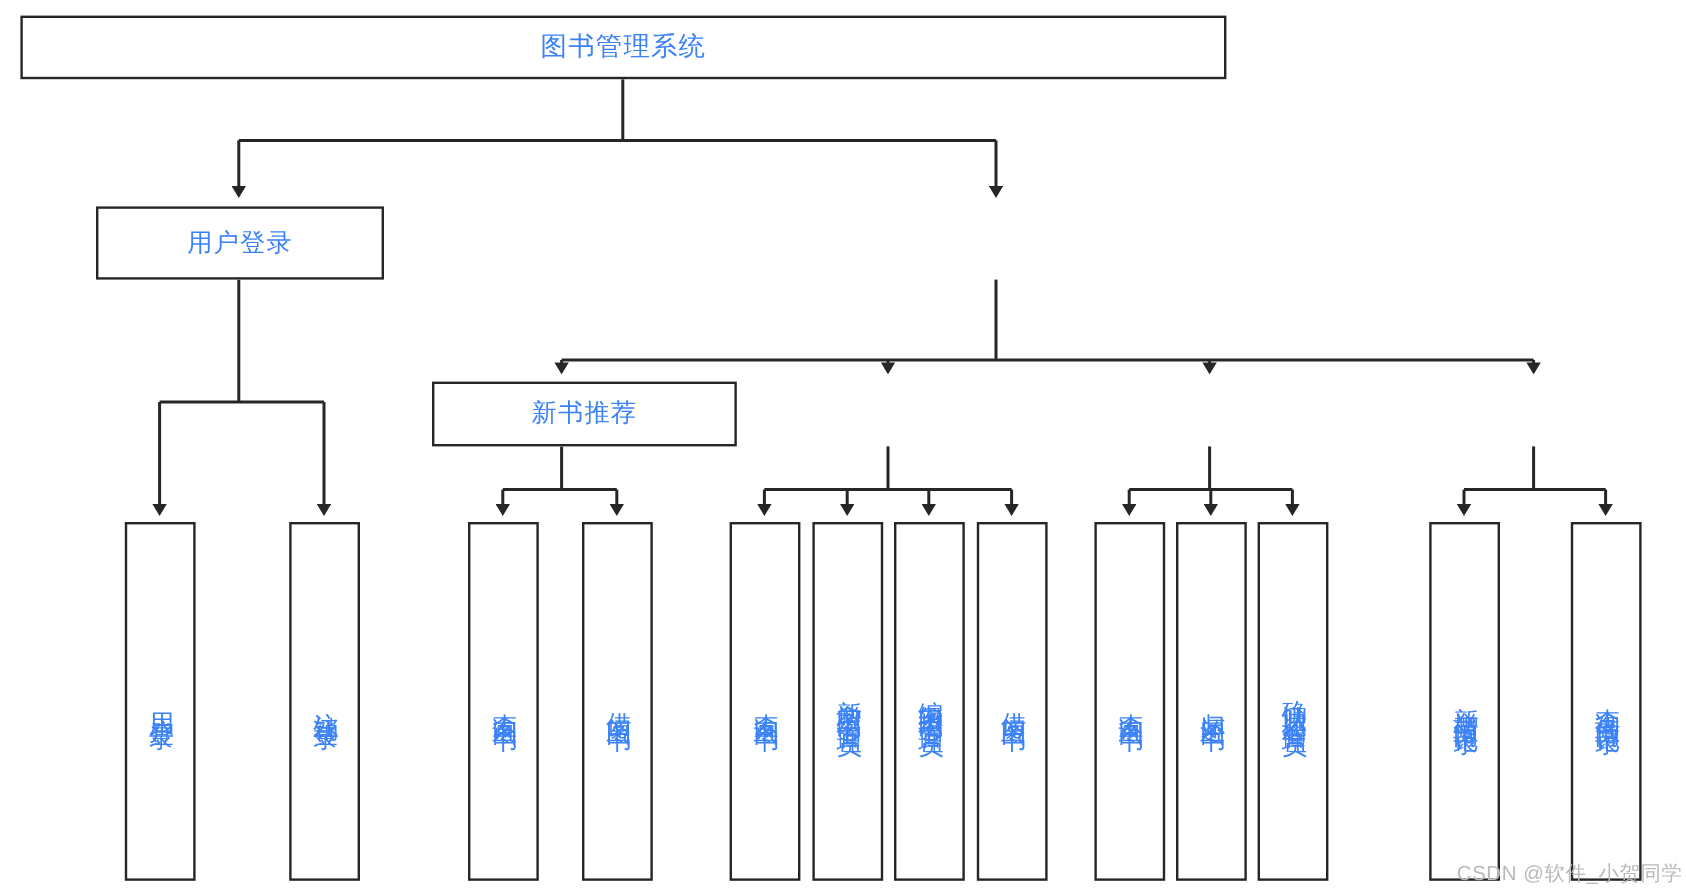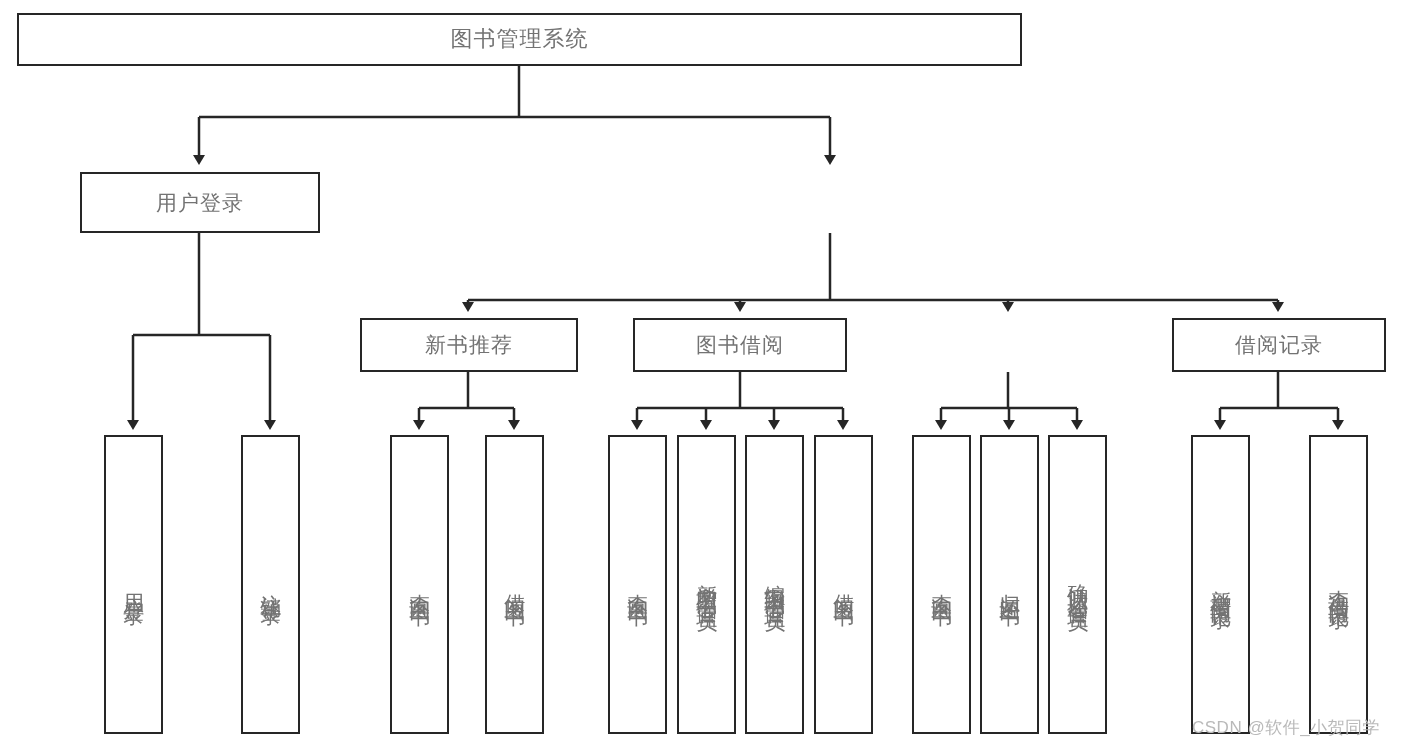--- a/index.html
+++ b/index.html
@@ -27,21 +27,21 @@
     pointer-events: none;
   }
   .node {
     position: absolute;
     box-sizing: border-box;
     border: 2px solid #262626;
     background: #ffffff;
     display: flex;
     align-items: center;
     justify-content: center;
-    color: #737373;
+    color: #3b82f6;
     text-align: center;
   }
   .node.horiz {
     font-size: 21px;
     letter-spacing: 1px;
     line-height: 1.2;
   }
   .node.root {
     font-size: 22px;
   }
@@ -61,20 +61,21 @@
     text-orientation: upright;
     display: block;
     max-height: 100%;
   }
   .watermark {
     position: absolute;
     font-size: 17px;
     color: #b9b9b9;
     white-space: nowrap;
     letter-spacing: 0.5px;
+    margin-left: 22px;
   }
 </style>
 </head>
 <body>
 
 <div id="diagram-root">
 
   <svg class="connectors" viewBox="0 0 1405 747" xmlns="http://www.w3.org/2000/svg">
     <defs>
       <marker id="arrow" markerWidth="10" markerHeight="12" refX="1" refY="6" orient="auto" markerUnits="userSpaceOnUse">
@@ -126,28 +127,22 @@
   </svg>
 
   <div class="node horiz root" style="left:17px; top:13px; width:1005px; height:53px;">
     <span>图书管理系统</span>
   </div>
 
   <div class="node horiz" style="left:80px; top:172px; width:240px; height:61px;">
     <span>用户登录</span>
   </div>
 
-  <div class="node horiz" style="left:360px; top:318px; width:218px; height:54px;">
+  <div class="node horiz" style="left:360px; top:318px; width:254px; height:54px;">
     <span>新书推荐</span>
-  </div>
-  <div class="node horiz" style="left:633px; top:318px; width:214px; height:54px;">
-    <span>图书借阅</span>
-  </div>
-  <div class="node horiz" style="left:1172px; top:318px; width:214px; height:54px;">
-    <span>借阅记录</span>
   </div>
 
   <div class="node vert" style="left:104px; top:435px; width:59px; height:299px;">
     <span class="vtext">用户登录</span>
   </div>
   <div class="node vert" style="left:241px; top:435px; width:59px; height:299px;">
     <span class="vtext">注销登录</span>
   </div>
 
   <div class="node vert" style="left:390px; top:435px; width:59px; height:299px;">

